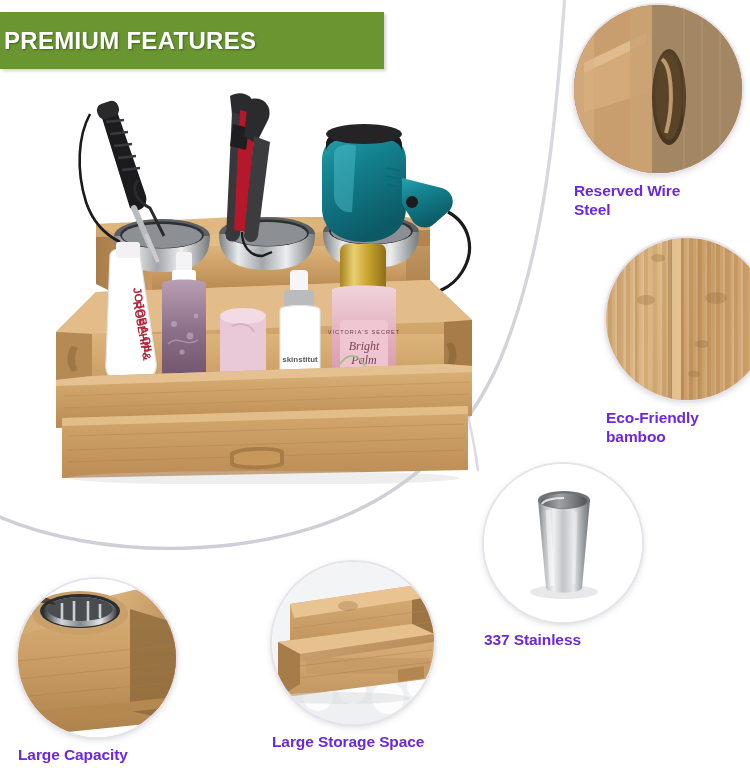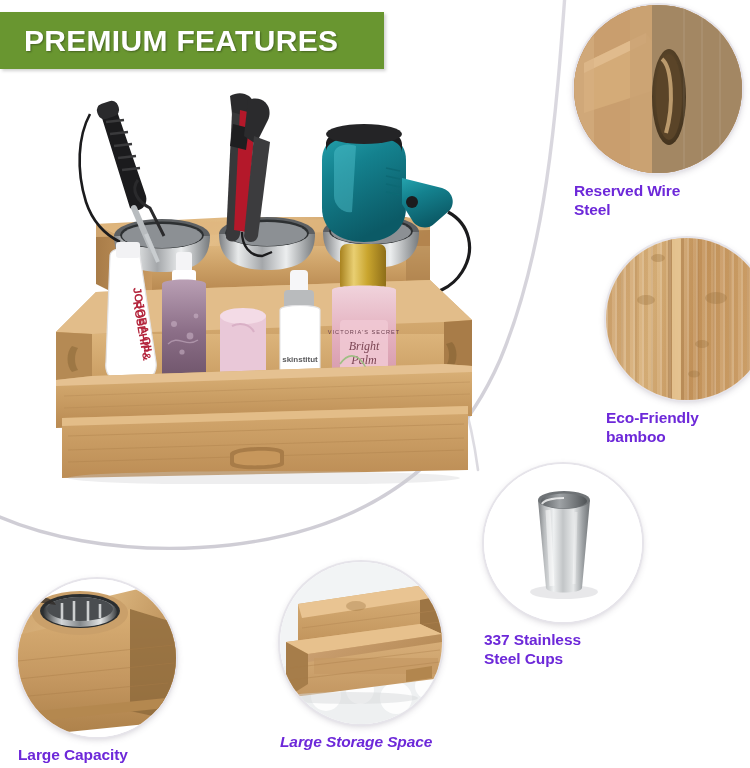--- a/index.html
+++ b/index.html
@@ -17,24 +17,24 @@
   
   #banner {
     position: absolute; left: 0; top: 12px;
     width: 384px; height: 57px;
     background: #699630;
     display: flex; align-items: center;
     box-shadow: 2px 2px 3px rgba(0,0,0,.18);
   }
   #banner-text {
     color: #ffffff;
-    font-size: 30px;
+    font-size: 24px;
     font-weight: 700;
     letter-spacing: .3px;
-    padding-left: 24px;
+    padding-left: 4px;
     text-shadow: 1px 1px 2px rgba(0,0,0,.35);
     white-space: nowrap;
   }
 
   
   .callout { position: absolute; }
   .circle {
     border-radius: 50%;
     overflow: hidden;
     position: relative;
@@ -384,21 +384,20 @@
         <path d="M54 36 L106 36 L98 124 C97 130, 63 130, 62 124 Z" fill="url(#cupBody)"></path>
         <ellipse cx="80" cy="36" rx="26" ry="9" fill="#6f7376"></ellipse>
         <ellipse cx="80" cy="37" rx="23" ry="7.4" fill="url(#cupIn)"></ellipse>
         <path d="M58 40 C60 36, 70 34, 80 34" stroke="#fafafa" stroke-width="2" fill="none" opacity=".8"></path>
         <path d="M64 46 L68 122" stroke="#ffffff" stroke-width="5" opacity=".5"></path>
         <path d="M92 48 L90 120" stroke="#ffffff" stroke-width="3" opacity=".35"></path>
       </svg>
     </div>
     <div class="caption">
       <span class="lbl">337 Stainless</span>
-      <span class="lbl">Steel Cups</span>
     </div>
   </div>
 
   <div class="callout" style="left:18px; top:579px; width:158px;">
     <div class="circle" style="width:158px; height:158px;">
       <svg width="158" height="158" viewBox="0 0 158 158" style="position:absolute;inset:0">
         <defs>
           <linearGradient id="lcTop" x1="0" y1="0" x2="1" y2="0.4">
             <stop offset="0" stop-color="#cfa56f"></stop>
               <stop offset=".5" stop-color="#dcb67f"></stop>
@@ -438,21 +437,21 @@
             <path d="M0 118 L150 104"></path>
         </g>
         <path d="M0 134 L158 118 L158 128 L0 144 Z" fill="#b4884f"></path>
       </svg>
     </div>
     <div class="caption">
       <span class="lbl">Large Capacity</span>
     </div>
   </div>
 
-  <div class="callout" style="left:280px; top:562px; width:162px;font-style:italic;">
+  <div class="callout" style="left:272px; top:562px; width:162px;">
     <div class="circle" style="width:162px; height:162px;">
       <svg width="162" height="162" viewBox="0 0 162 162" style="position:absolute;inset:0">
         <defs>
           <linearGradient id="lsBack" x1="0" y1="0" x2="0" y2="1">
             <stop offset="0" stop-color="#d9b079"></stop>
               <stop offset="1" stop-color="#bd8f57"></stop>
           </linearGradient>
           <linearGradient id="lsDraw" x1="0" y1="0" x2="0" y2="1">
             <stop offset="0" stop-color="#ddb57f"></stop>
               <stop offset="1" stop-color="#c29661"></stop>

